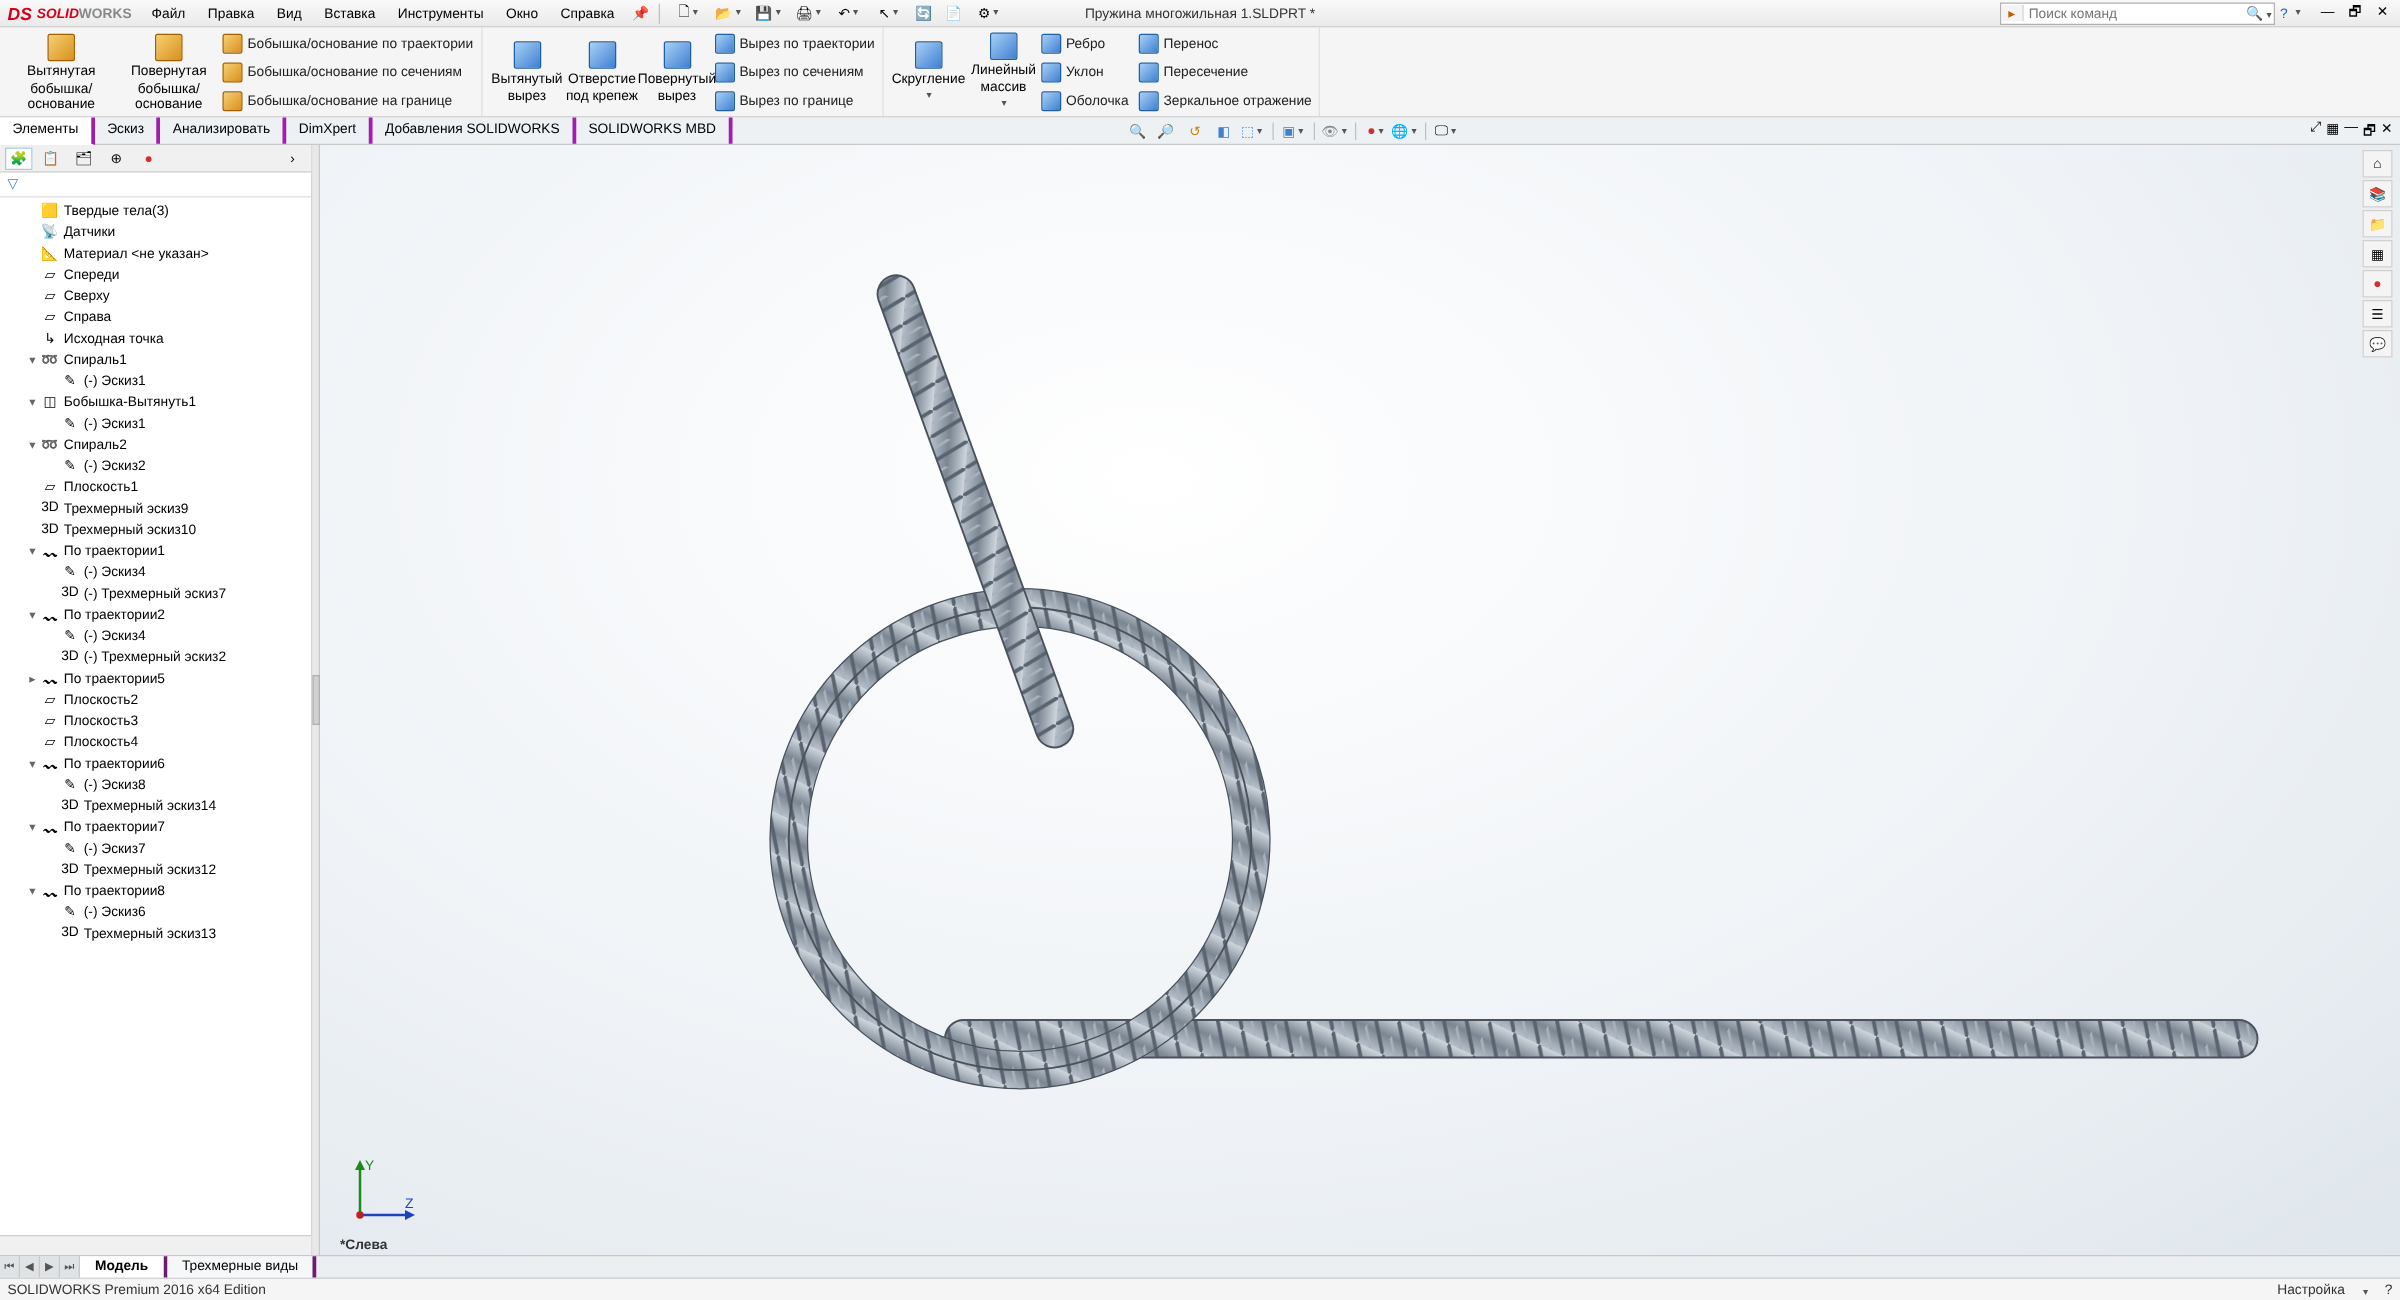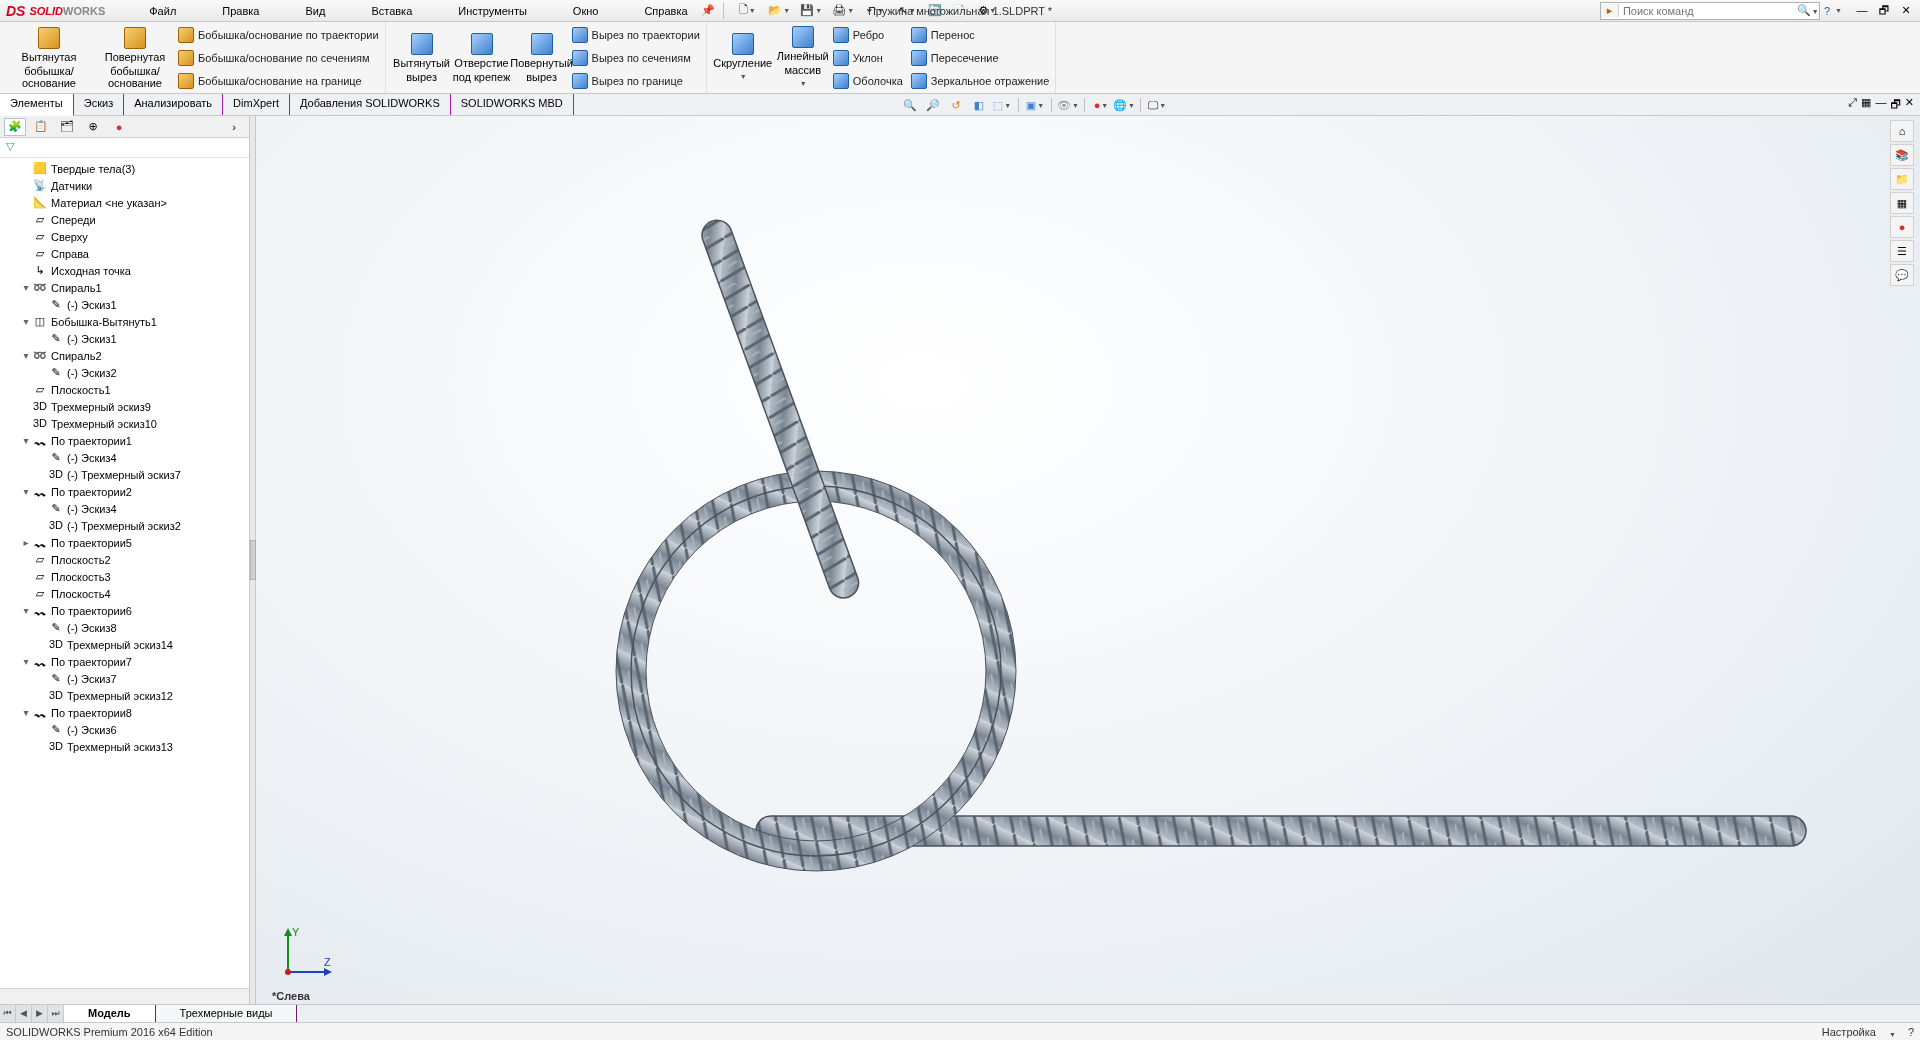--- a/index.html
+++ b/index.html
@@ -5,21 +5,21 @@
 * { margin: 0; padding: 0; box-sizing: border-box; font-family: "Segoe UI", Tahoma, Arial, sans-serif; font-size: 11px; }
 body { background: #f0f0f0; width: 1920px; height: 1040px; overflow: hidden; }
 
 
 .titlebar { display: flex; align-items: center; height: 22px; background: linear-gradient(#f9f9f9,#eaeaea); border-bottom: 1px solid #c8c8c8; padding: 0 4px; }
 .sw-logo { color: #d6001c; font-weight: bold; font-style: italic; font-size: 14px; padding: 0 8px 0 2px; display: flex; align-items: center; }
 .sw-logo .ds { color: #d6001c; margin-right: 4px; font-size: 14px; }
 .sw-logo .solid { color: #d6001c; }
 .sw-logo .works { color: #888; font-style: normal; font-weight: bold; }
 .menu-items { display: flex; gap: 2px; }
-.menu-item { padding: 2px 8px; cursor: default; margin-left: 28px; }
+.menu-item { padding: 2px 8px; cursor: default; }
 .pin-icon { color: #4a7ab8; margin: 0 6px; }
 .qat { display: flex; align-items: center; gap: 2px; margin-left: 6px; }
 .qat-btn { width: 22px; height: 18px; display: flex; align-items: center; justify-content: center; position: relative; }
 .qat-btn.wdd { width: 30px; }
 .qat-sep { width: 1px; height: 16px; background: #c0c0c0; margin: 0 2px; }
 .dd-caret { font-size: 7px; color: #555; margin-left: 1px; }
 .doc-title { position: absolute; left: 50%; transform: translateX(-50%); color: #333; }
 .title-right { margin-left: auto; display: flex; align-items: center; gap: 4px; }
 .search-box { display: flex; align-items: center; border: 1px solid #b0b0b0; background: #fff; height: 18px; width: 220px; }
 .search-box .sicon { width: 18px; text-align: center; color: #c06000; background: #f4f4f4; border-right: 1px solid #d0d0d0; }
@@ -33,21 +33,21 @@
 .ribbon-group { display: flex; flex-direction: column; padding: 2px 6px; border-right: 1px solid #e0e0e0; justify-content: center; }
 .ribbon-big { display: flex; flex-direction: column; align-items: center; justify-content: center; width: 86px; text-align: center; line-height: 12px; gap: 2px; }
 .ribbon-big .ric { width: 22px; height: 22px; }
 .ribbon-row { display: flex; align-items: center; gap: 4px; height: 22px; white-space: nowrap; }
 .ribbon-row .ric { width: 16px; height: 16px; }
 .rlabel { color: #222; }
 .ribbon-hl { background: #cde4f7; border: 1px solid #8fbce0; border-radius: 2px; }
 
 
 .ribbon-tabs { height: 22px; background: #eef1f4; border-bottom: 1px solid #c8c8c8; display: flex; align-items: stretch; position: relative; }
-.rtab { padding: 3px 10px; border-right: 1px solid #a21caf; cursor: default; }
+.rtab { padding: 3px 10px; border-right: 3px solid #a21caf; cursor: default; }
 .rtab.active { background: #fff; border-bottom: 1px solid #fff; margin-bottom: -1px; }
 .view-toolbar { position: absolute; left: 900px; top: 0; display: flex; gap: 3px; align-items: center; height: 22px; }
 .vt-btn { width: 20px; height: 18px; display: flex; align-items: center; justify-content: center; }
 .vt-sep { width: 1px; height: 14px; background: #c0c0c0; margin: 0 3px; }
 .mdi-btns { position: absolute; right: 6px; top: 2px; display: flex; gap: 4px; }
 
 
 .main { display: flex; height: calc(100% - 22px - 72px - 22px - 18px - 18px); }
 
 
@@ -73,21 +73,21 @@
 .triad { position: absolute; left: 22px; bottom: 22px; font-size: 10px; }
 .view-label { position: absolute; left: 16px; bottom: 2px; font-weight: bold; color: #333; }
 
 
 .right-bar { position: absolute; right: 4px; top: 4px; width: 26px; display: flex; flex-direction: column; gap: 2px; }
 .rb-btn { width: 24px; height: 22px; background: #f4f4f4; border: 1px solid #d0d0d0; display: flex; align-items: center; justify-content: center; }
 
 
 .bottom-tabs { height: 18px; background: #eceff2; border-top: 1px solid #c8c8c8; display: flex; align-items: stretch; }
 .btab-nav { width: 16px; text-align: center; background: #e0e3e6; border-right: 1px solid #c8c8c8; line-height: 16px; font-size: 9px; color: #555; }
-.btab { padding: 1px 24px; border-right: 1px solid #701a75; background: #f5f7f9; line-height: 15px; }
+.btab { padding: 1px 12px; border-right: 3px solid #701a75; background: #f5f7f9; line-height: 15px; }
 .btab.active { background: #fff; font-weight: bold; }
 
 
 .statusbar { height: 18px; background: #f5f5f5; border-top: 1px solid #c8c8c8; display: flex; align-items: center; padding: 0 6px; color: #333; }
 .statusbar .sright { margin-left: auto; display: flex; gap: 12px; align-items: flex-end; }
 
 
 .ic { display: inline-block; border-radius: 2px; }
 .ic-cube { width: 14px; height: 14px; background: linear-gradient(135deg,#f7d070,#d89020); border: 1px solid #a06000; }
 .ic-blue { width: 14px; height: 14px; background: linear-gradient(135deg,#a8d0f8,#4080d0); border: 1px solid #2060a0; }

